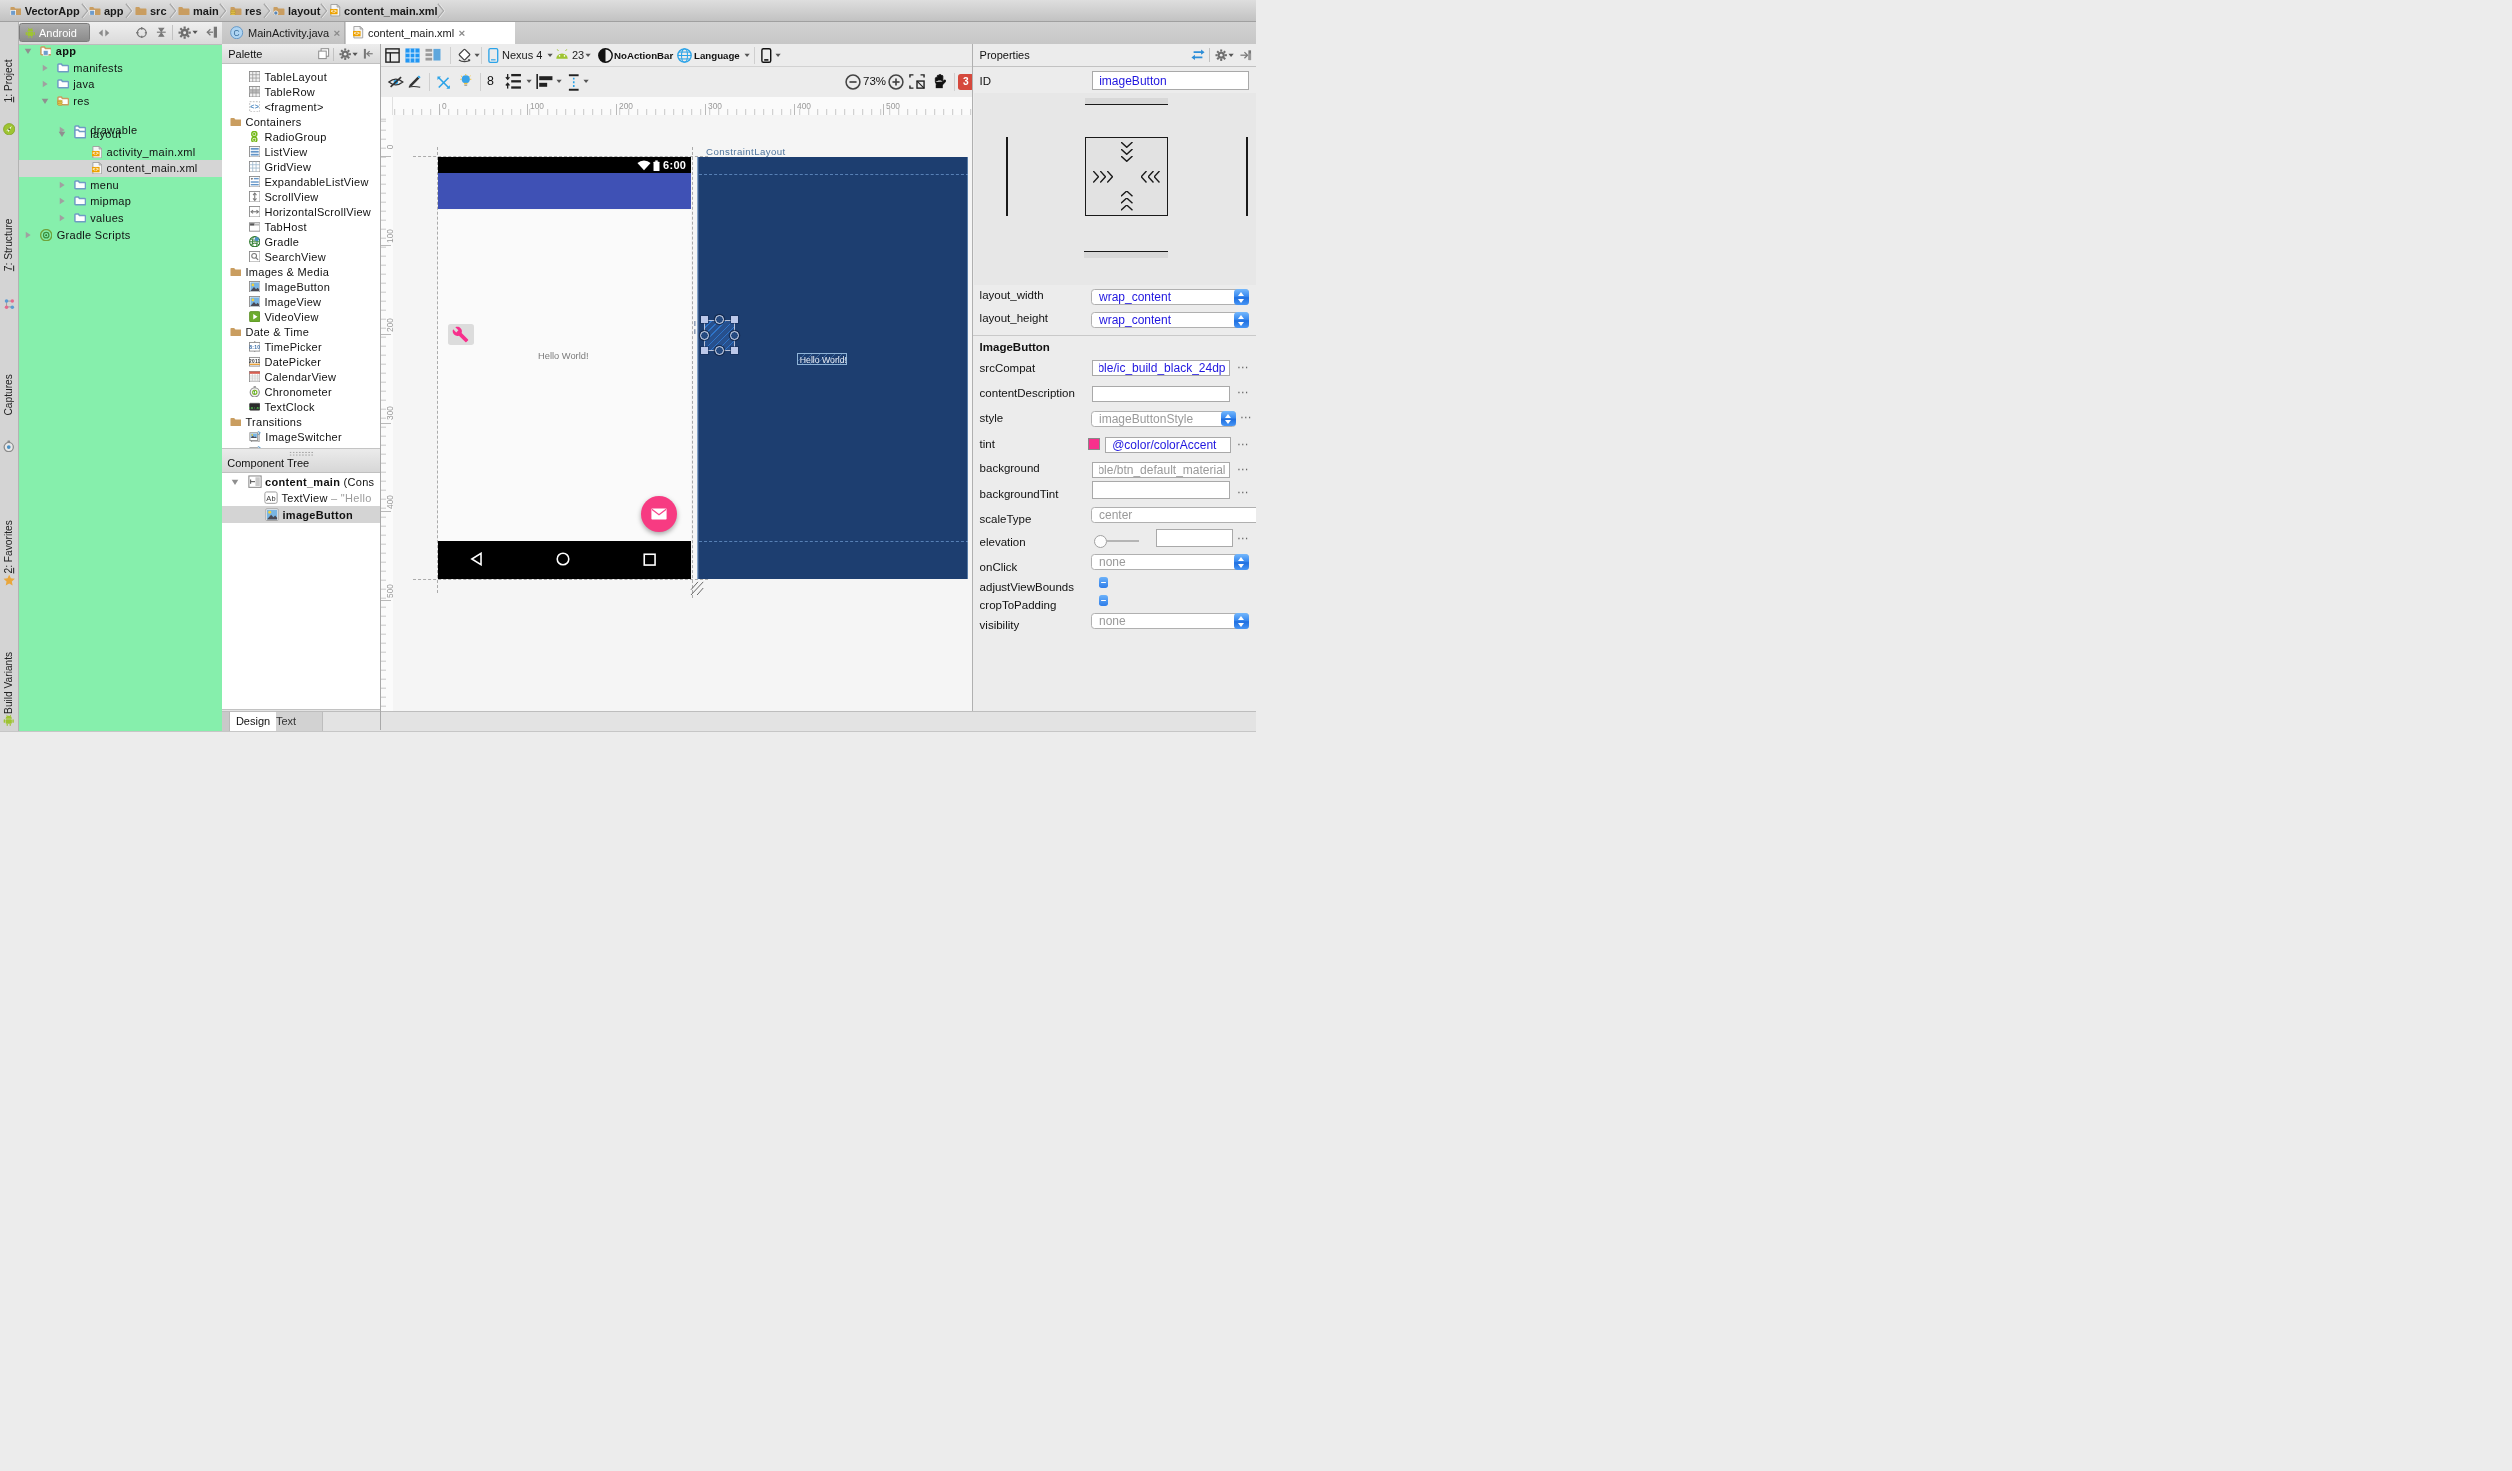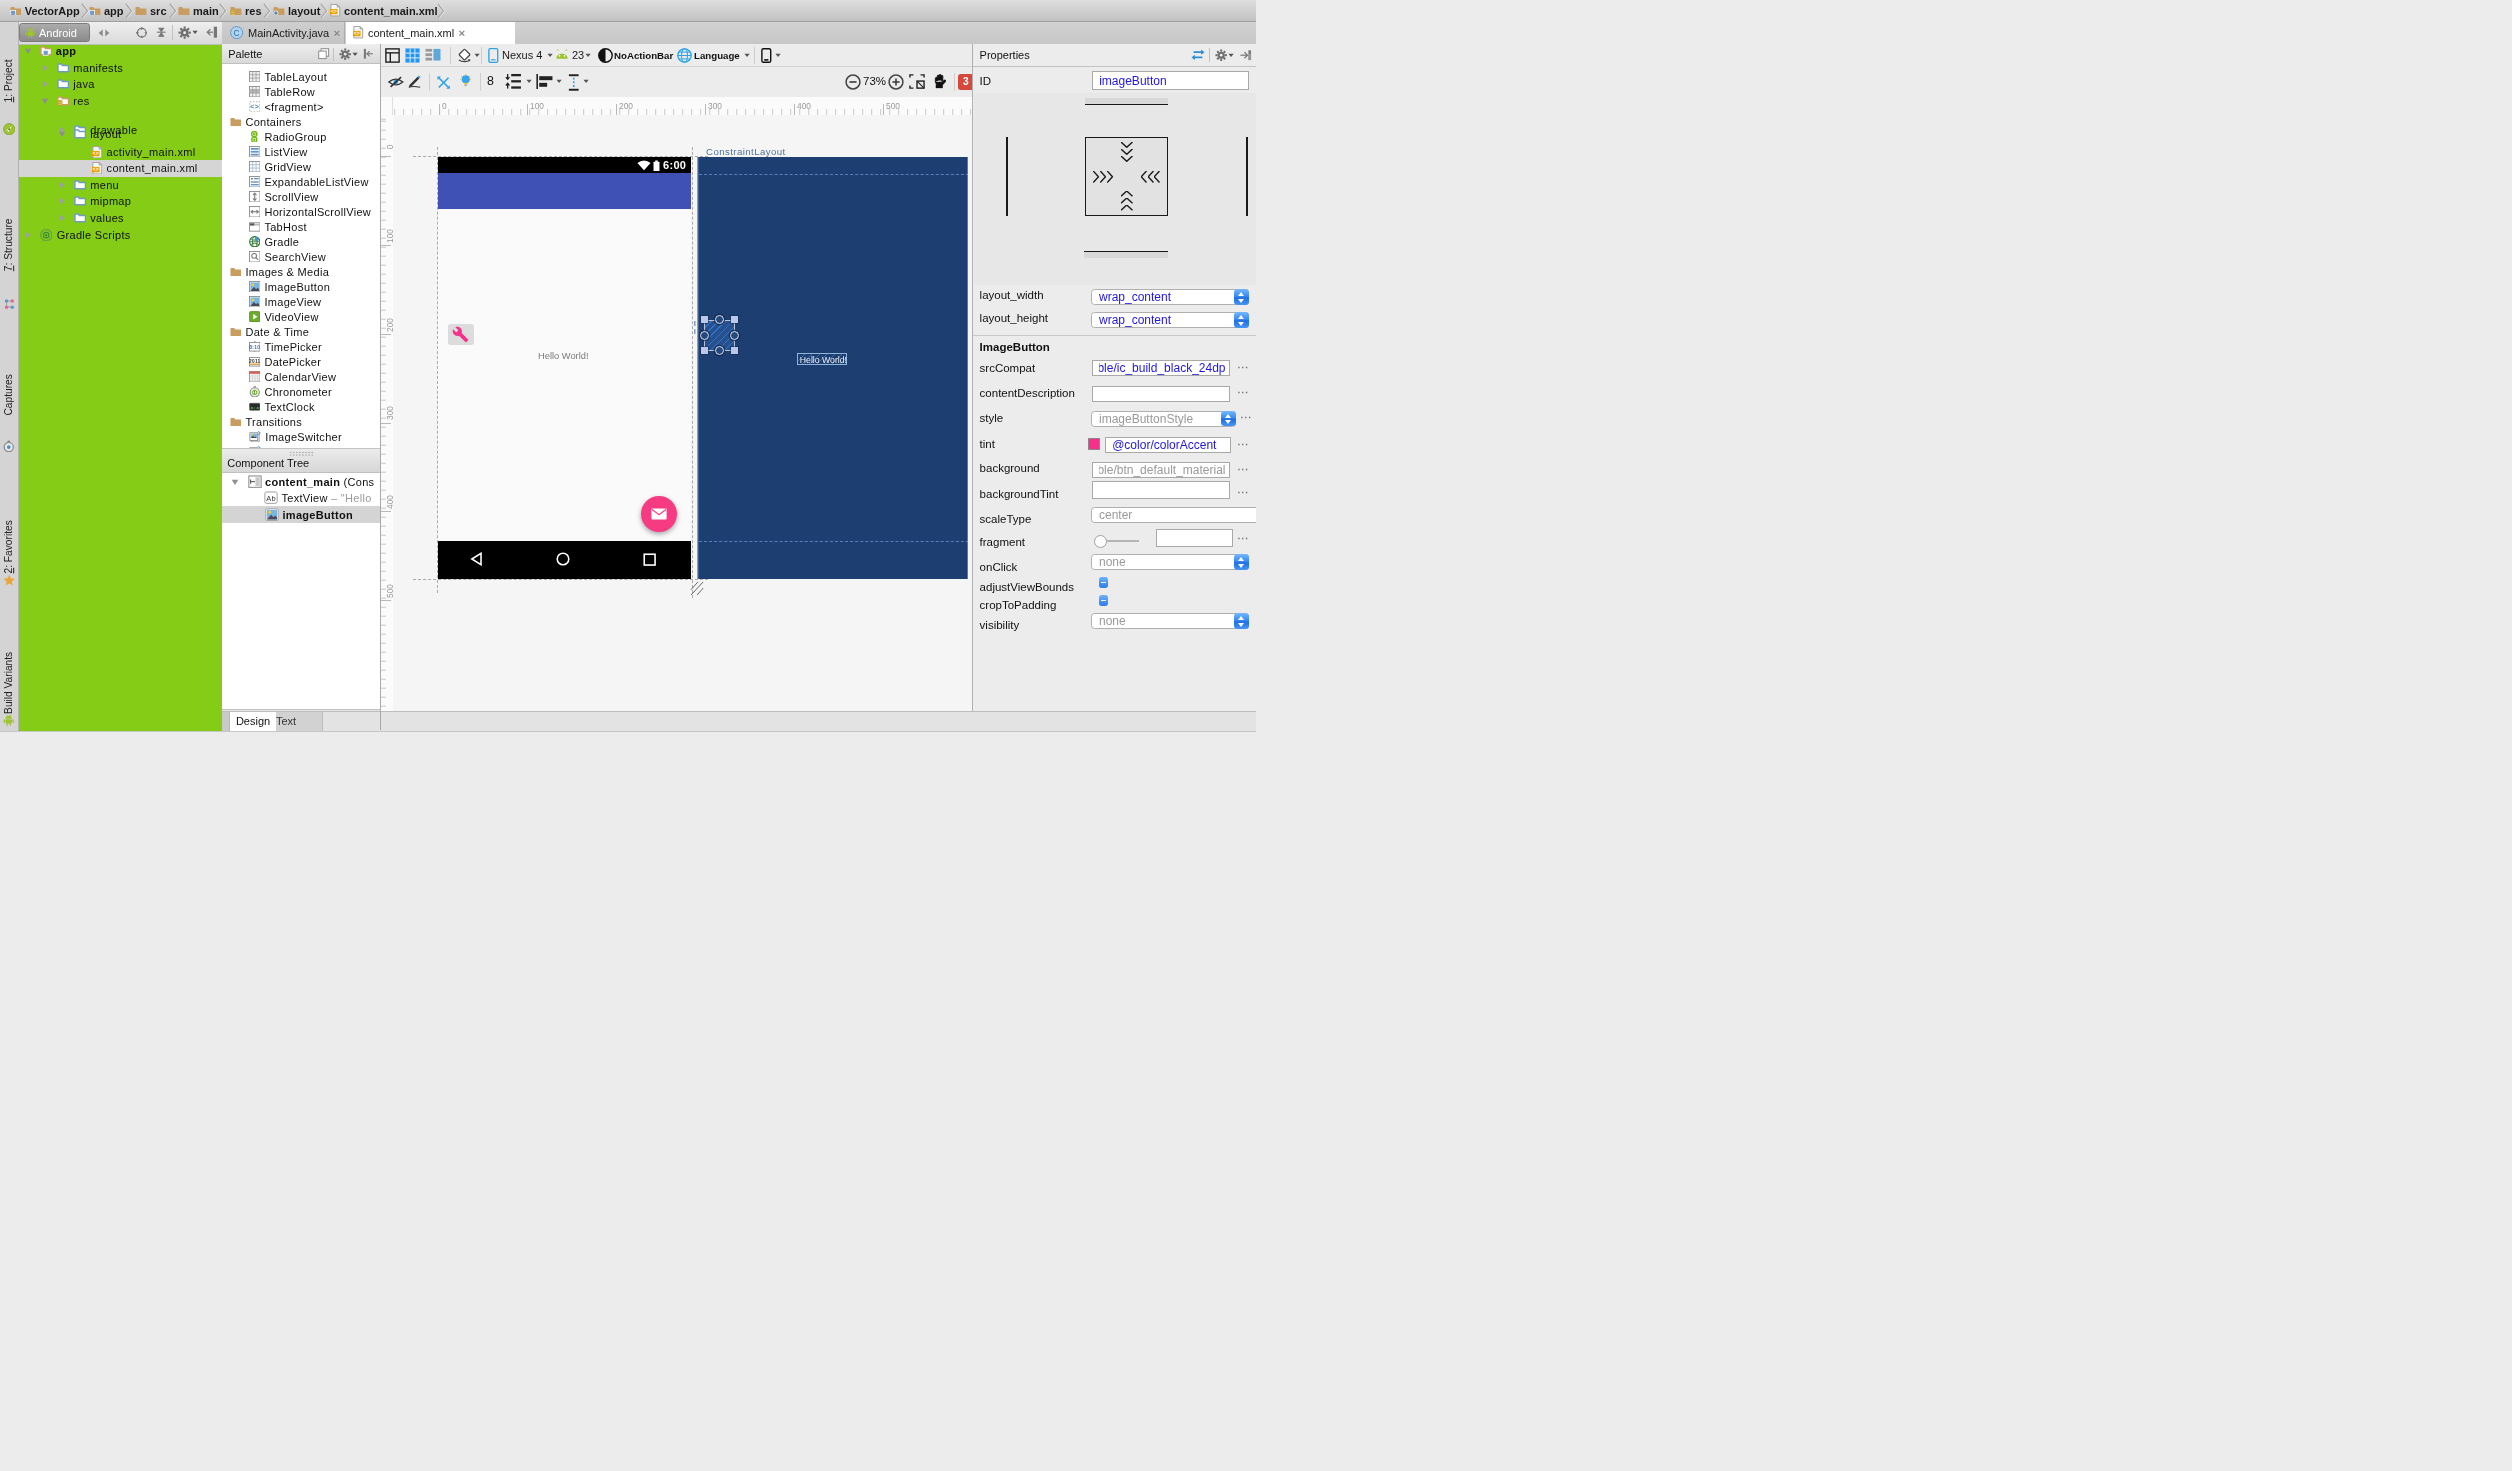--- a/index.html
+++ b/index.html
@@ -4,21 +4,21 @@
 html,body{margin:0;padding:0;}
 body{width:1256px;height:736px;overflow:hidden;position:relative;
  font-family:"Liberation Sans",sans-serif;background:#ececec;}
 .a{position:absolute;}
 .fx{display:flex;align-items:center;}
 svg{display:block;}
 #crumbs{left:0;top:0;width:1256px;height:21px;background:linear-gradient(#dedede,#c2c2c2);border-bottom:0.9px solid #a0a0a0;}
 .crumb{position:absolute;top:0;height:21px;display:flex;align-items:center;gap:3.5px;font-size:11px;font-weight:700;color:#1a1a1a;}
 #lstrip{left:0;top:21.7px;width:17.7px;height:709px;background:#d4d4d4;border-right:0.9px solid #b3b3b3;}
 .vlab{position:absolute;width:124px;height:17.7px;line-height:17.7px;left:-53px;text-align:center;font-size:10.2px;color:#222;transform:rotate(-90deg);white-space:nowrap;}
-#proj{left:18.6px;top:21.7px;width:203px;height:871px;background:#84cc16;border-right:0.9px solid #b3b3b3;overflow:hidden;}
+#proj{left:18.6px;top:21.7px;width:203px;height:871px;background:#86efac;border-right:0.9px solid #b3b3b3;overflow:hidden;}
 #projhead{position:absolute;left:0;top:0;width:203px;height:22px;background:linear-gradient(#efefef,#dadada);border-bottom:0.9px solid #bcbcbc;}
 .trow{position:absolute;left:0;width:203px;height:17px;display:flex;align-items:center;font-size:11px;color:#111;letter-spacing:0.3px;}
 #tabstrip{left:222px;top:21.7px;width:1035px;height:22px;background:linear-gradient(#d2d2d2,#c7c7c7);border-bottom:0.9px solid #a5a5a5;}
 .tab{position:absolute;top:0;height:22px;display:flex;align-items:center;font-size:11px;color:#1a1a1a;}
 #palcol{left:222px;top:44px;width:158px;height:686px;background:#fff;overflow:hidden;}
 .prow{position:absolute;left:0;width:158px;height:15px;display:flex;align-items:center;font-size:11px;color:#111;letter-spacing:0.3px;}
 #toolbar1{left:380px;top:44px;width:592px;height:22px;background:#ececec;border-bottom:0.9px solid #d2d2d2;}
 #toolbar2{left:380px;top:67px;width:592px;height:30px;background:#ececec;border-bottom:0.9px solid #c6c6c6;}
 #rulertop{left:393px;top:97px;width:579px;height:17.7px;background:#fbfbfb;}
 #rulerleft{left:381px;top:115px;width:12px;height:596px;background:#fbfbfb;}
@@ -1240,21 +1240,21 @@
     </div>
 <div class="dots" style="left:264px;top:418px">⋯</div>
 <span class="plab" style="top:444px">backgroundTint</span>
 <div class="pfield" style="left:119px;top:437px;width:138px;height:17.7px"></div>
 <div class="dots" style="left:264px;top:441px">⋯</div>
 <span class="plab" style="top:469px">scaleType</span>
 <div class="combo" style="left:118px;top:463px;width:186px;height:16.4px">
       <div class="cv grayv">center</div>
       <div class="stepper"></div>
     </div>
-<span class="plab" style="top:492px">fragment</span>
+<span class="plab" style="top:492px">elevation</span>
 <div class="a" style="left:134px;top:496px;width:32px;height:2.2px;background:#b5b5b5"></div>
 <div class="a" style="left:121px;top:491px;width:13px;height:13px;border-radius:50%;background:#fdfdfd;border:0.9px solid #a0a0a0;box-sizing:border-box"></div>
 <div class="pfield" style="left:183px;top:485px;width:77px;height:18px"></div>
 <div class="dots" style="left:264px;top:487px">⋯</div>
 <span class="plab" style="top:517px">onClick</span>
 <div class="combo" style="left:118px;top:510px;width:158px;height:16.4px">
       <div class="cv grayv">none</div>
       <div class="stepper"></div>
     </div>
 <span class="plab" style="top:537px">adjustViewBounds</span>

